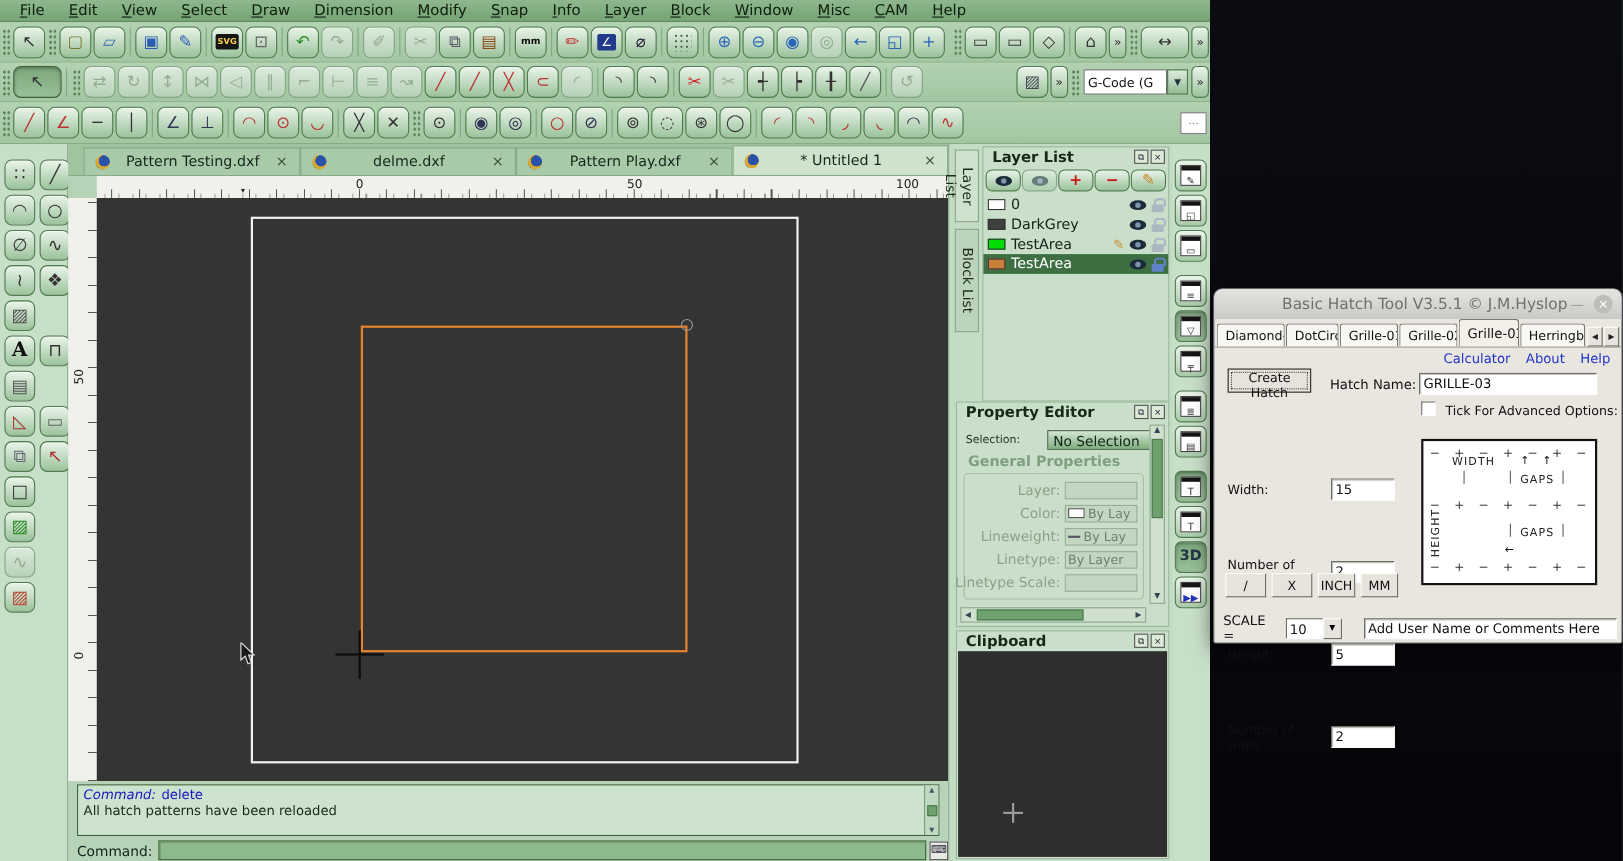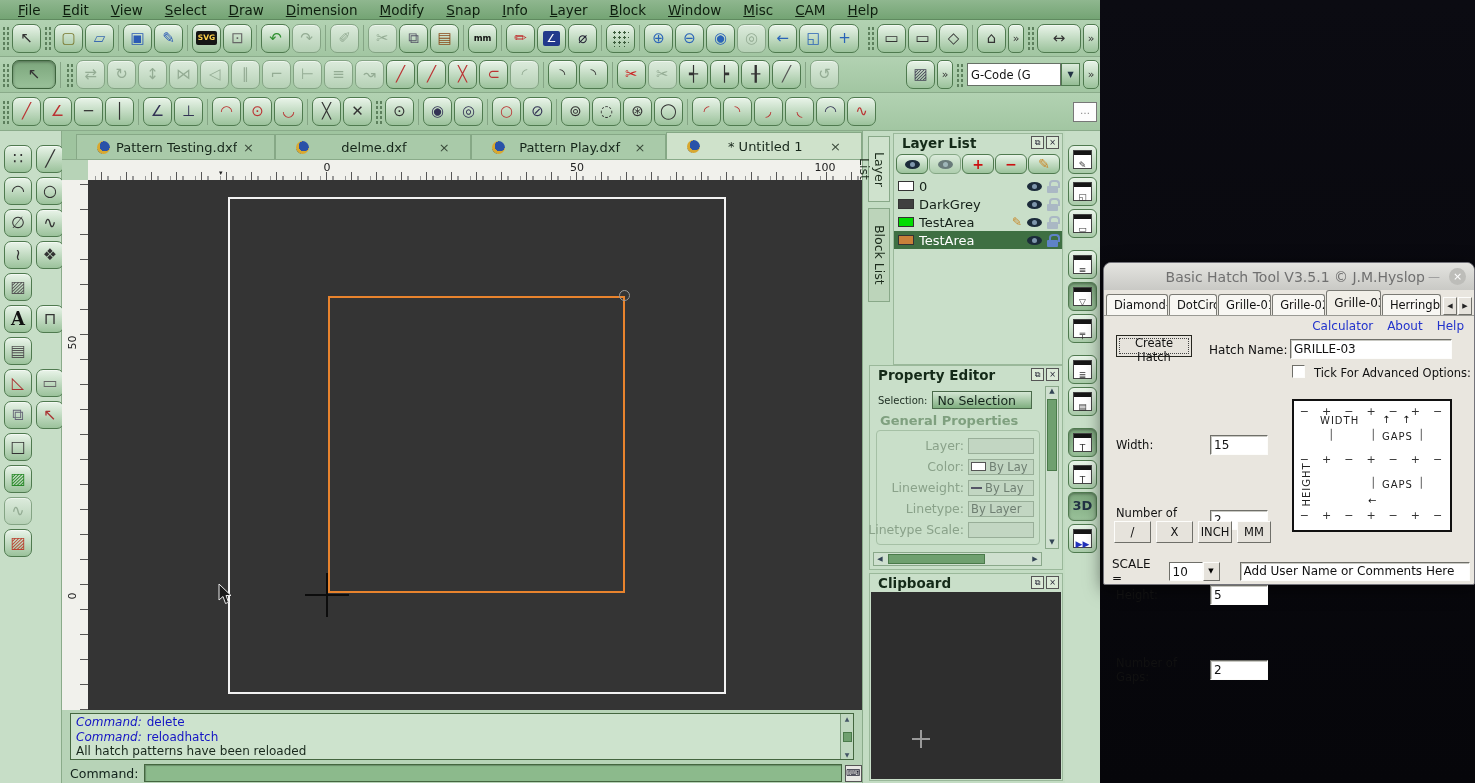--- a/index.html
+++ b/index.html
@@ -37,40 +37,40 @@
   .tb.sep { width:1px; min-width:1px; height:26px; border:none; border-radius:0; margin:0 3px;
     background:#85a585; box-shadow:none; pointer-events:none; }
   .tb.grip { width:7px; min-width:7px; height:24px; border:none; border-radius:0; margin:0 2px;
     background:radial-gradient(#5d805d 1px,transparent 1.3px); background-size:4px 5px; box-shadow:none; }
   .tb.svg .g { background:#151515; color:#ffd24a; font-size:7.5px; font-weight:bold; padding:3px 2px; border-radius:2px; }
   .tb.tiny .g { font-size:8.5px; font-weight:bold; color:#111; }
   .tb.dark .g { background:#223a8c; color:#fff; font-size:11px; padding:2px 4px; border-radius:2px; }
   .tb.grid .g { width:17px; height:17px; background-image:radial-gradient(#3c5c3c 1px,transparent 1.2px);
     background-size:5px 5px; }
   .gcbox { display:flex; align-items:center; margin:0 2px; }
-  .gctext { width:94px; height:23px; background:#fff; border:1px solid #667066; font-size:11.5px;
+  .gctext { width:76px; height:23px; background:#fff; border:1px solid #667066; font-size:11.5px;
     color:#111; padding:4px 3px; white-space:nowrap; overflow:hidden; }
   .gcbtn { width:19px; height:23px; border:1px solid #4f7a4f; background:linear-gradient(#dcecdc,#94bc94);
     font-size:8px; color:#234; }
   .endbox { width:24px; height:20px; background:#fdfdfd; border:1px solid #777; margin:0 3px;
     font-size:10px; color:#888; text-align:center; line-height:16px; }
 
   
   .leftdock { position:absolute; left:0; top:131px; width:62px; height:652px; background:#c7dec7;
     border-right:1px solid #8aab8a; }
   .ltgrid { display:grid; grid-template-columns:28px 28px; gap:4px; padding:14px 0 0 3px; }
   .lt { width:28px; height:28px; }
   .lt .g { font-size:16px; }
   .lt.blank { visibility:hidden; border:none; background:none; }
   .lt.textA .g { font-family:"DejaVu Serif",serif; font-weight:bold; font-size:18px; color:#111; }
 
   
   .tabbar { position:absolute; left:62px; top:131px; width:800px; height:29px; background:#9fc49f;
     display:flex; align-items:flex-end; padding-left:14px; border-bottom:1px solid #8aab8a; }
-  .tab { width:199px; height:25px; display:flex; align-items:center; gap:6px; padding:0 20px;
+  .tab { width:199px; height:25px; display:flex; align-items:center; gap:6px; padding:0 10px;
     background:#a9caa9; border:1px solid #86a886; border-bottom:none; cursor:default; }
   .tab.active { background:#cfe2cb; height:27px; }
   .tab .tlabel { flex:1; text-align:center; font-size:13px; color:#16261a; white-space:nowrap; overflow:hidden; }
   .dicon { width:13px; height:13px; border-radius:50%; flex:0 0 auto;
     background:radial-gradient(circle at 60% 40%, #2a52a8 45%, #d8a830 48% 70%, #7a5a10 75%); }
   .tclose { color:#3a4a3a; font-size:13px; flex:0 0 auto; }
 
   
   .hruler { position:absolute; left:88px; top:160px; width:774px; height:20px; background:#f1f1ec; }
   .hticks { position:absolute; left:0; right:0; bottom:0; height:8px;
@@ -142,21 +142,21 @@
   .lock { width:11px; height:13px; position:relative; color:#aab8c4; flex:0 0 auto; }
   .lock::before { content:''; position:absolute; top:0; left:2px; width:7px; height:6px;
     border:2px solid currentColor; border-bottom:none; border-radius:4px 4px 0 0; }
   .lock::after { content:''; position:absolute; bottom:0; left:0; width:11px; height:7px;
     background:currentColor; border-radius:1px; }
 
   .proppanel { left:6px; top:234px; width:194px; height:205px; }
   .selrow { display:flex; align-items:center; margin:8px 0 4px 8px; gap:5px; }
   .sellabel { font-size:10px; color:#1c2c20; }
   .seldrop { width:100px; height:18px; background:linear-gradient(#d4e6d4,#7fae7f); border:1px solid #4a6a4a;
-    font-size:12.5px; color:#13231a; padding:1px 4px; white-space:nowrap; overflow:hidden; }
+    font-size:12.5px; color:#13231a; padding:1px 4px; white-space:nowrap; overflow:hidden;margin-left:20px; }
   .gsection { font-size:13px; font-weight:bold; color:#7fa07f; margin:4px 0 2px 10px; }
   .groupbox { border:1px solid #a5c0a5; border-radius:4px; margin:0 22px 0 6px; padding:4px 2px; }
   .prow { display:flex; height:21px; align-items:center; justify-content:flex-end; gap:4px; padding-right:3px; }
   .plabel { color:#8aa28a; font-size:12.5px; white-space:nowrap; }
   .pbox { width:66px; height:16px; background:#c2d6c2; border:1px solid #98ae98; display:flex;
     align-items:center; font-size:11.5px; color:#6f7f72; padding:0 2px; gap:3px; flex:0 0 auto; overflow:hidden; }
   .psw { width:15px; height:9px; border:1px solid #555; flex:0 0 auto; }
   .pdash { width:11px; border-top:2px solid #556; flex:0 0 auto; }
   .hscroll { position:absolute; left:3px; bottom:3px; right:20px; height:14px; background:#cfe0cf;
     border:1px solid #8aa88a; display:flex; align-items:center; font-size:7px; color:#345; }
@@ -708,23 +708,20 @@
       <path d="M1 0 L1 16 L5 12.5 L7.5 19.5 L10.5 18.3 L8 11.5 L13 11.5 Z" fill="#1a1a1a" stroke="#e8e8e8" stroke-width="1"></path>
     </svg>
   </div>
 
   <div class="cmddock">
     <div class="history">
       <div class="hlines">
             <div class="hline cmd">
           <span class="hprefix">Command:</span><span class="htext">delete</span>
         </div>
-            <div class="hline cmd">
-          <span class="hprefix">Command:</span><span class="htext">reloadhatch</span>
-        </div>
             <div class="hline msg">
           <span class="htext">All hatch patterns have been reloaded</span>
         </div>
           </div>
       <div class="histsb">
         <span>▲</span>
         <span class="thumb"></span>
         <span>▼</span>
       </div>
     </div>

